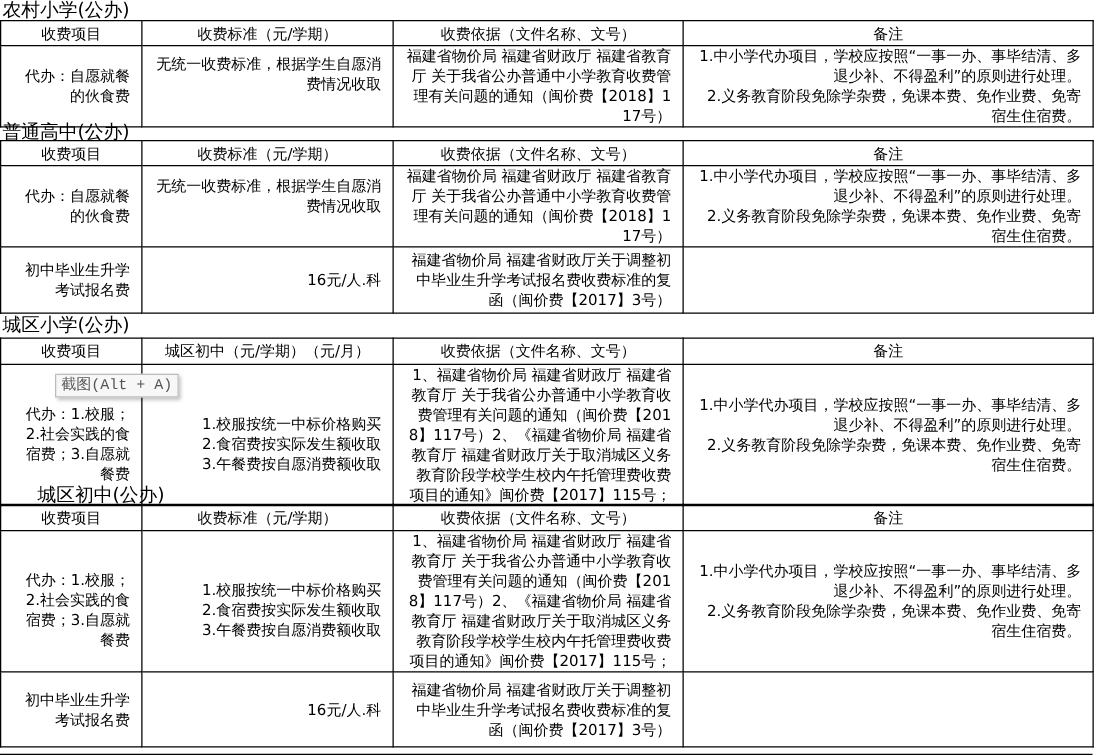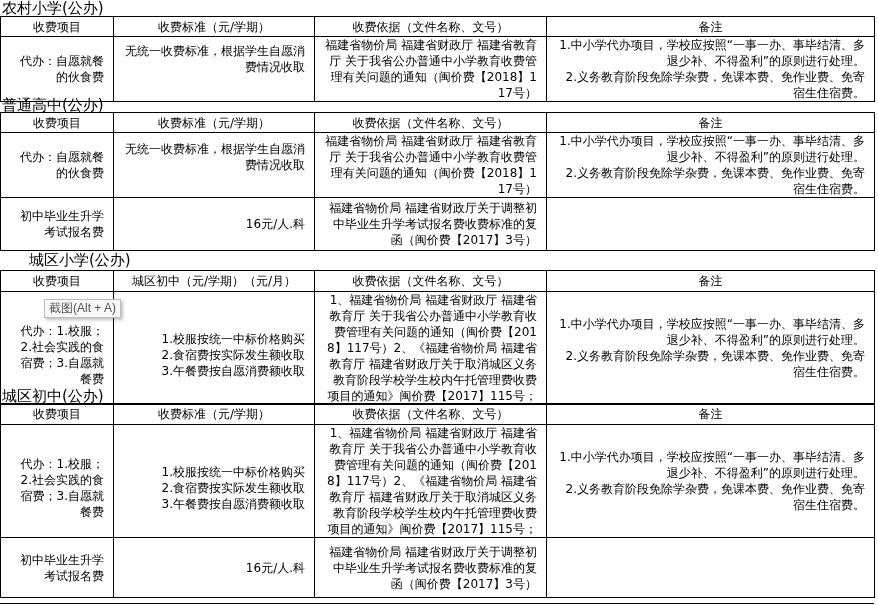--- a/index.html
+++ b/index.html
@@ -21,21 +21,21 @@
     word-break: break-all; overflow: hidden;
   }
   table.fee th { text-align: center; height: 19px; }
   td.center { text-align: right; }
   td.left { text-align: right; }
   col.c1 { width: 113px; } col.c2 { width: 201px; } col.c3 { width: 232px; } col.c4 { width: 328px; }
   .tooltip {
     position: absolute; left: 44px; top: 299px;
     background: #f7f7f7; border: 1px solid #bdbdbd;
     box-shadow: 2px 2px 3px rgba(0,0,0,0.25);
-    font-family: Liberation Sans, sans-serif; font-size: 12px; color: #555;
+    font-family: Liberation Mono, monospace; font-size: 12px; color: #555;
     padding: 1px 4px; height: 15px; line-height: 15px; white-space: nowrap;
   }
 </style>
 </head>
 <body>
 
 <div class="section-title" style="top:0px;">农村小学(公办)</div>
 <table class="fee" style="top:16px;">
   <colgroup>
       <col class="c1">
@@ -84,21 +84,21 @@
   </tr>
   <tr style="height:53px;">
     <td class="left">初中毕业生升学考试报名费</td>
     <td class="center">16元/人.科</td>
     <td class="left">福建省物价局 福建省财政厅关于调整初中毕业生升学考试报名费收费标准的复函（闽价费【2017】3号）</td>
     <td class="left"></td>
   </tr>
 </tbody>
   </table>
 
-<div class="section-title" style="top:252px;margin-left:27px;">城区小学(公办)</div>
+<div class="section-title" style="top:252px;">城区小学(公办)</div>
 <table class="fee" style="top:270px;">
   <colgroup>
       <col class="c1">
       <col class="c2">
       <col class="c3">
       <col class="c4">
     </colgroup>
   <tbody>
       <tr>
     <th style="height:20px;">收费项目</th>
@@ -111,21 +111,21 @@
     <td class="left" style="white-space:pre-line;padding-top:14px;">1.校服按统一中标价格购买
 2.食宿费按实际发生额收取
 3.午餐费按自愿消费额收取</td>
     <td class="left">1、福建省物价局 福建省财政厅 福建省教育厅 关于我省公办普通中小学教育收费管理有关问题的通知（闽价费【2018】117号）2、《福建省物价局 福建省教育厅 福建省财政厅关于取消城区义务教育阶段学校学生校内午托管理费收费项目的通知》闽价费【2017】115号；</td>
     <td class="left" style="white-space:pre-line;">1.中小学代办项目，学校应按照“一事一办、事毕结清、多退少补、不得盈利”的原则进行处理。
 2.义务教育阶段免除学杂费，免课本费、免作业费、免寄宿生住宿费。</td>
   </tr>
 </tbody>
   </table>
 
-<div class="section-title" style="top:388px;">城区初中(公办)</div>
+<div class="section-title" style="top:388px;padding-left:28px;">城区初中(公办)</div>
 <table class="fee" style="top:403px;">
   <colgroup>
       <col class="c1">
       <col class="c2">
       <col class="c3">
       <col class="c4">
     </colgroup>
   <tbody>
       <tr>
     <th style="height:20px;">收费项目</th>

